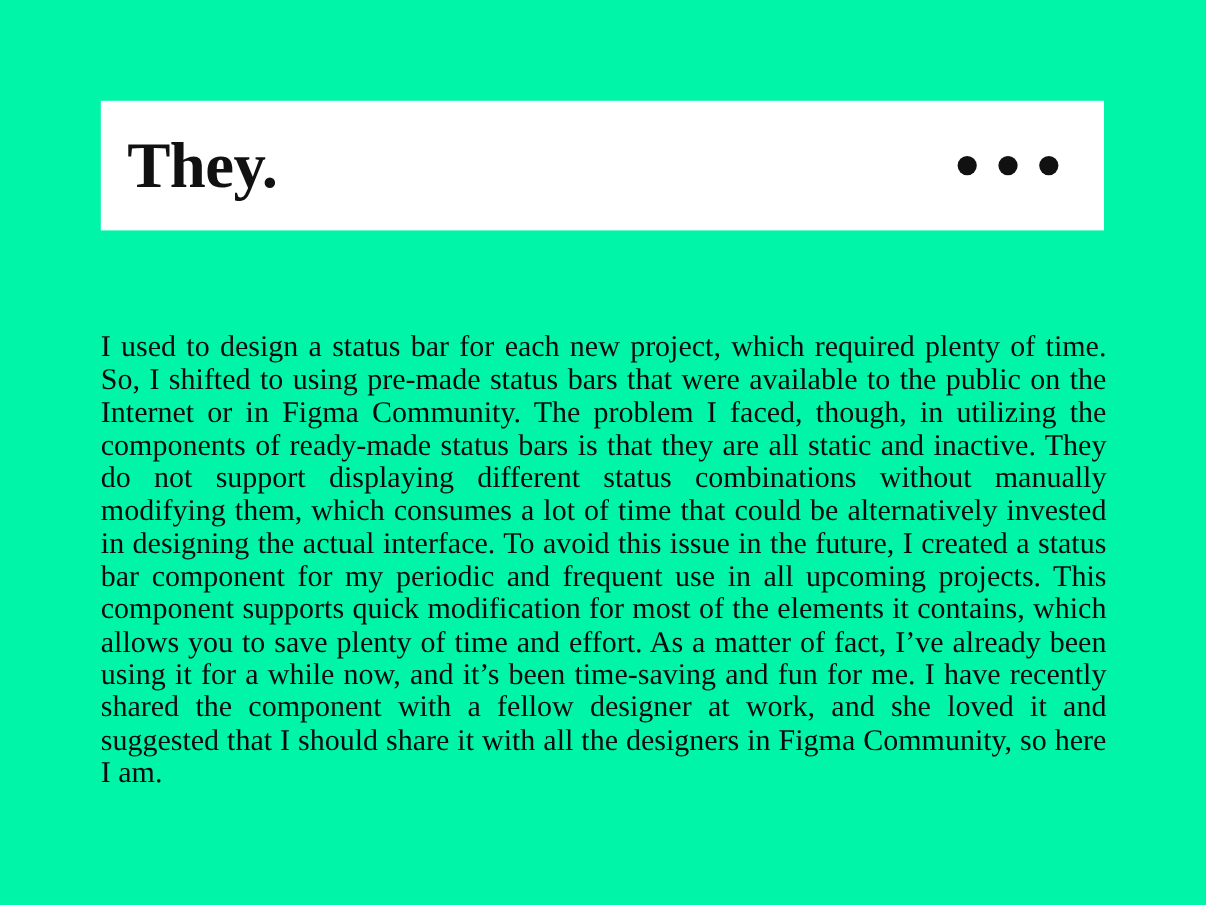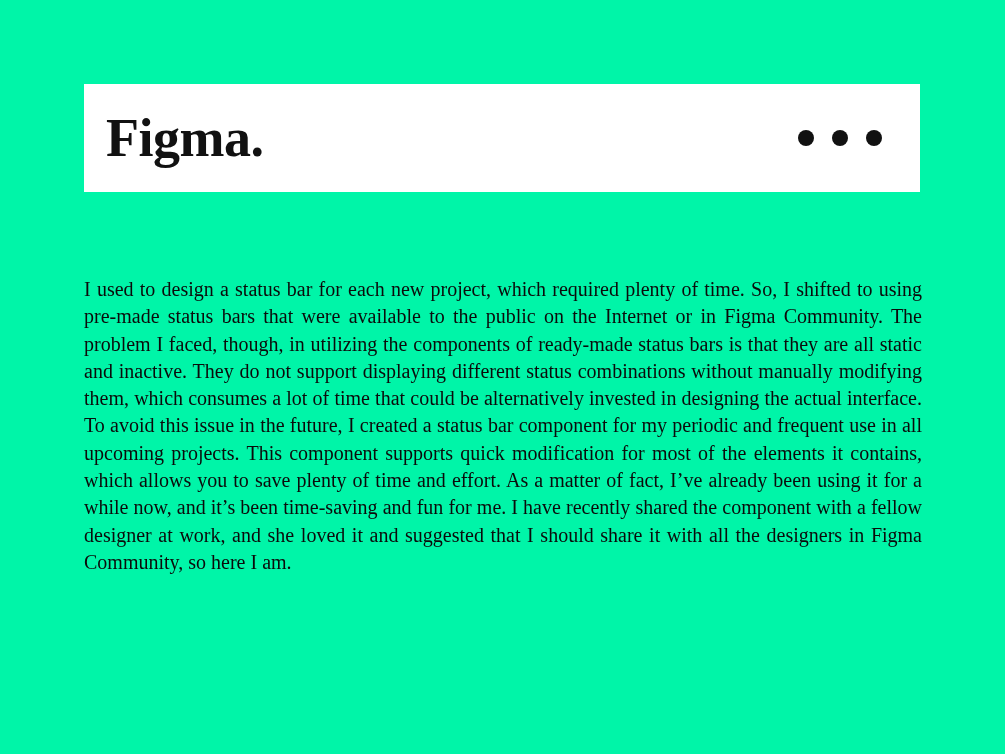--- a/index.html
+++ b/index.html
@@ -61,36 +61,36 @@
 
   
   .body-wrap {
     position: absolute;
     left: 84px;
     top: 276px;
     width: 838px;
   }
   .body-text {
     font-family: "Liberation Serif", serif;
-    font-size: 20px;
+    font-size: 25px;
     line-height: 27.3px;
     color: #0b0b0b;
     text-align: justify;
     text-justify: inter-word;
     margin: 0;
     hyphens: none;
   }
 </style>
 </head>
 <body>
 
 <div class="slide">
 
   <div class="title-card">
-    <div class="title-text">Figma.</div>
+    <div class="title-text">They.</div>
 
     <div class="dots">
       <span class="dot"></span>
       <span class="dot"></span>
       <span class="dot"></span>
     </div>
   </div>
 
   <div class="body-wrap">
     <p class="body-text">I used to design a status bar for each new project, which required plenty of time. So, I shifted to using pre-made status bars that were available to the public on the Internet or in Figma Community. The problem I faced, though, in utilizing the components of ready-made status bars is that they are all static and inactive. They do not support displaying different status combinations without manually modifying them, which consumes a lot of time that could be alternatively invested in designing the actual interface. To avoid this issue in the future, I created a status bar component for my periodic and frequent use in all upcoming projects. This component supports quick modification for most of the elements it contains, which allows you to save plenty of time and effort. As a matter of fact, I’ve already been using it for a while now, and it’s been time-saving and fun for me. I have recently shared the component with a fellow designer at work, and she loved it and suggested that I should share it with all the designers in Figma Community, so here I am.</p>

